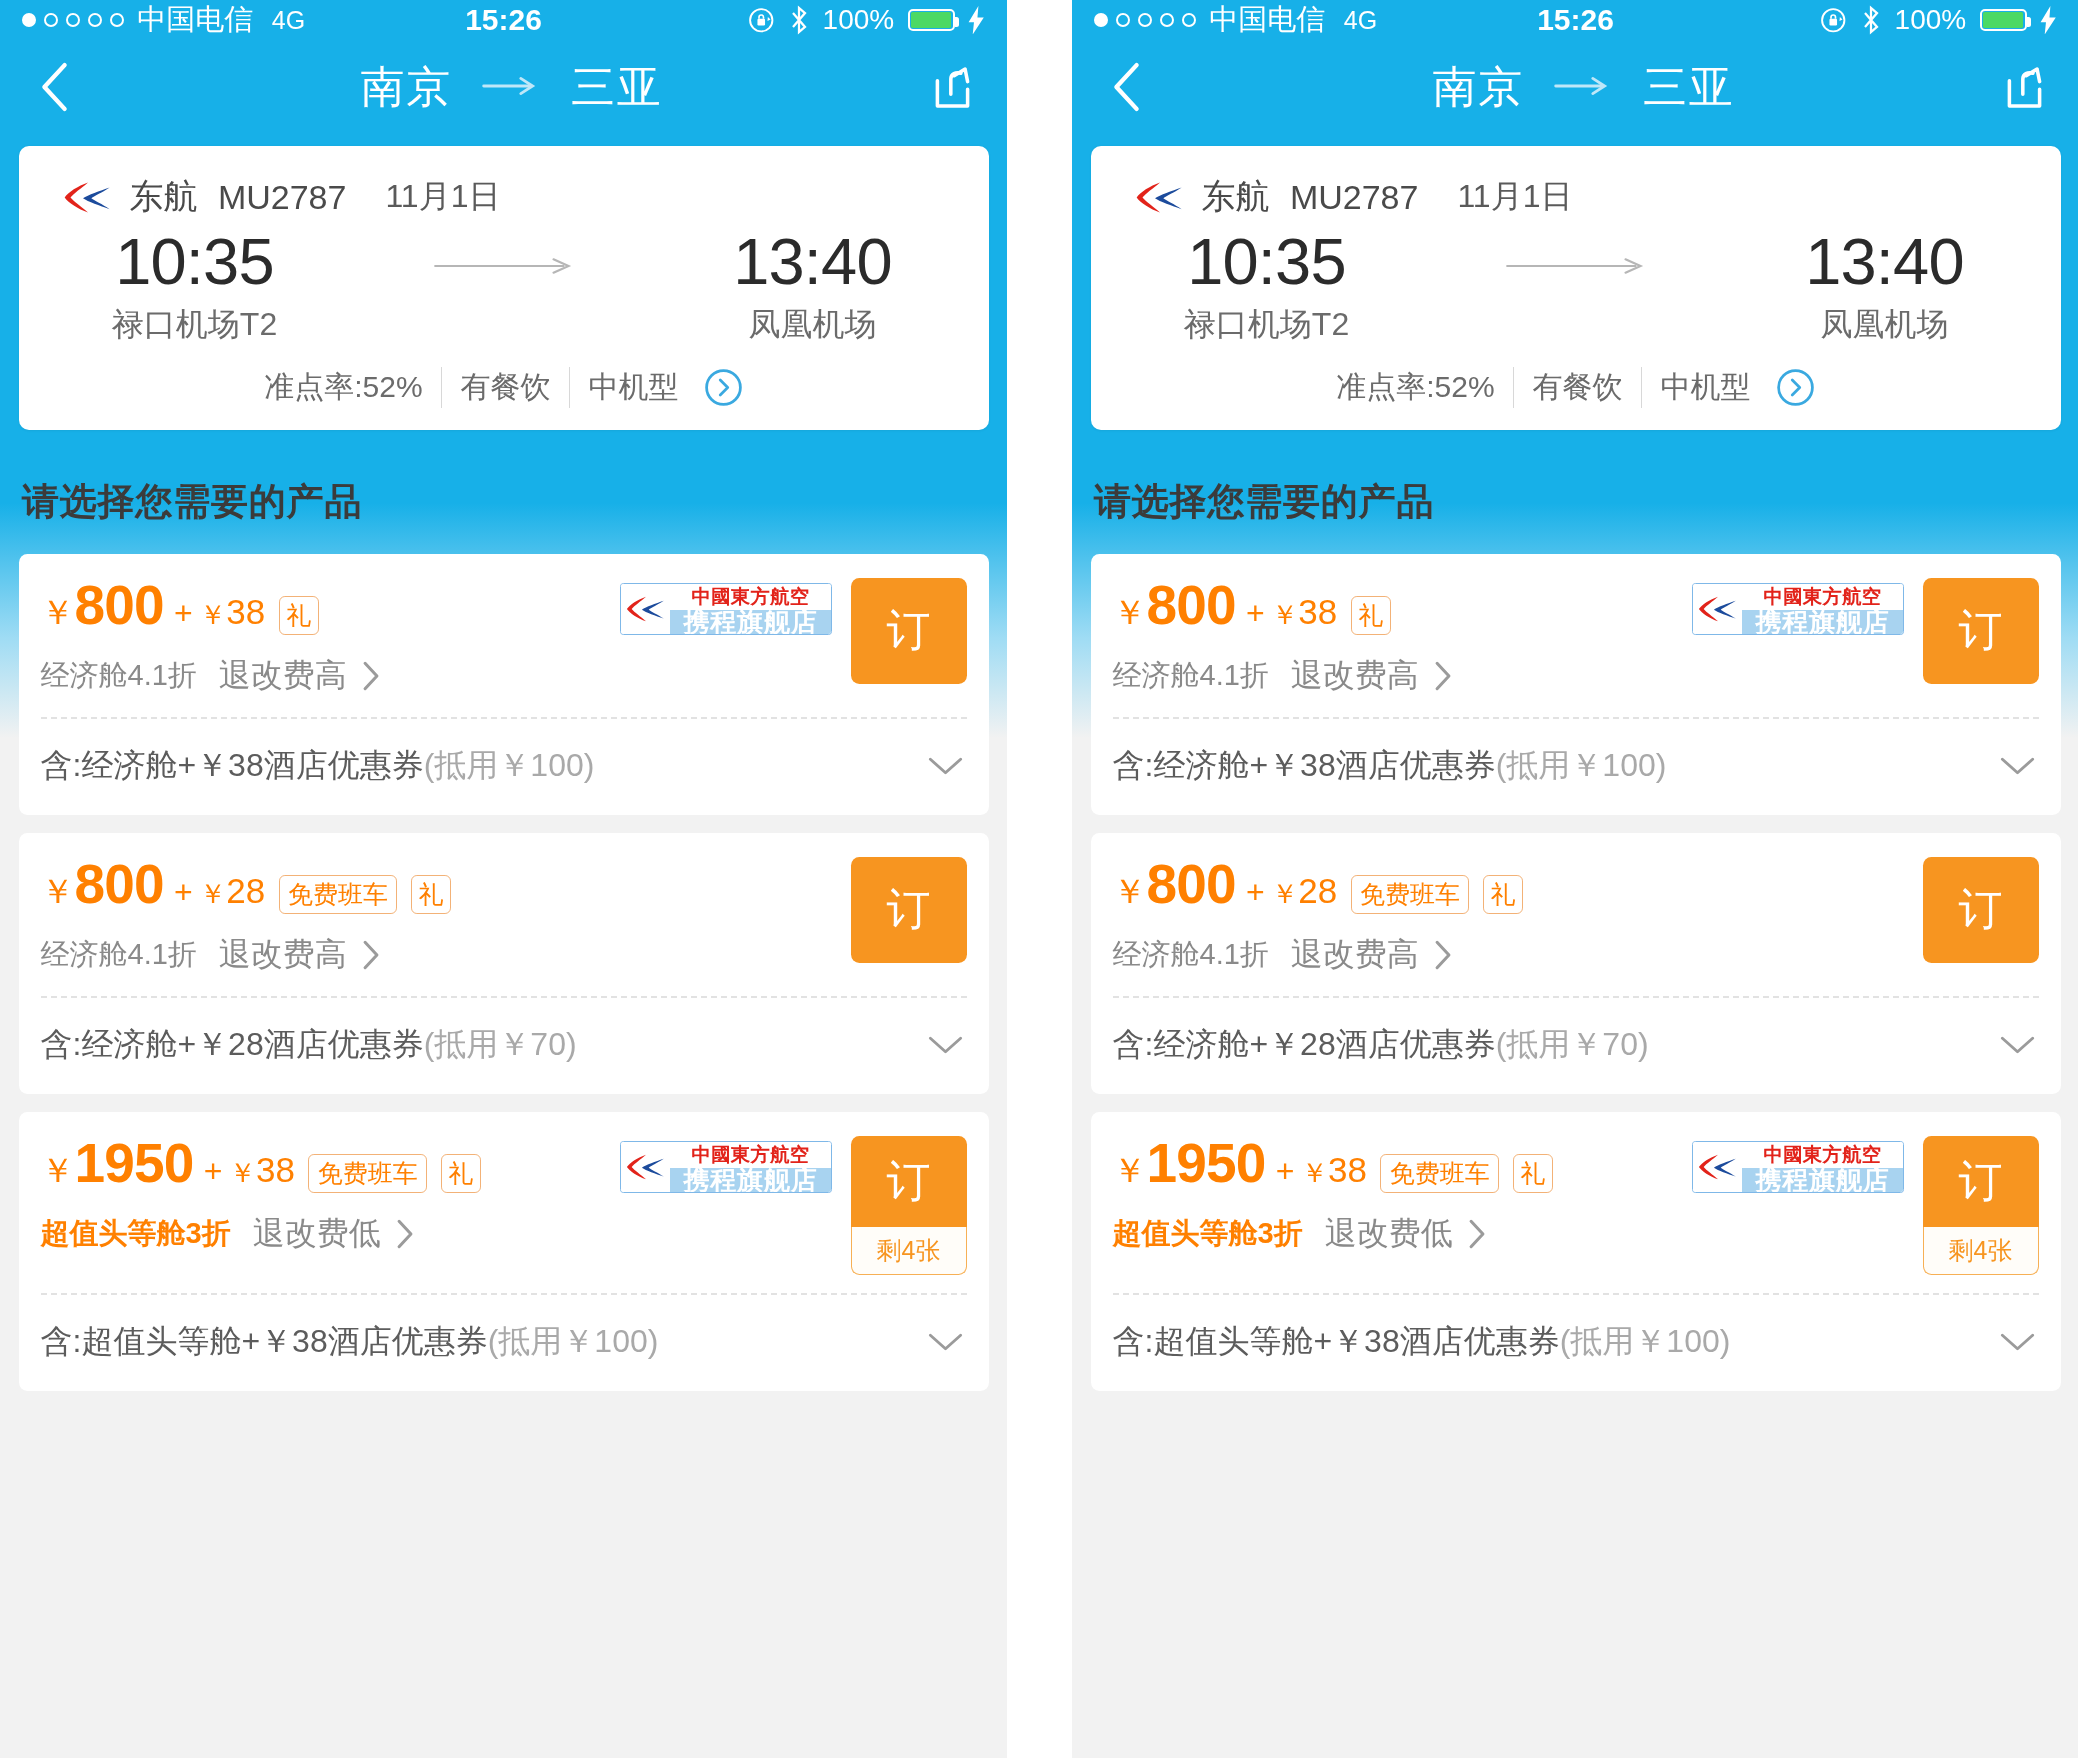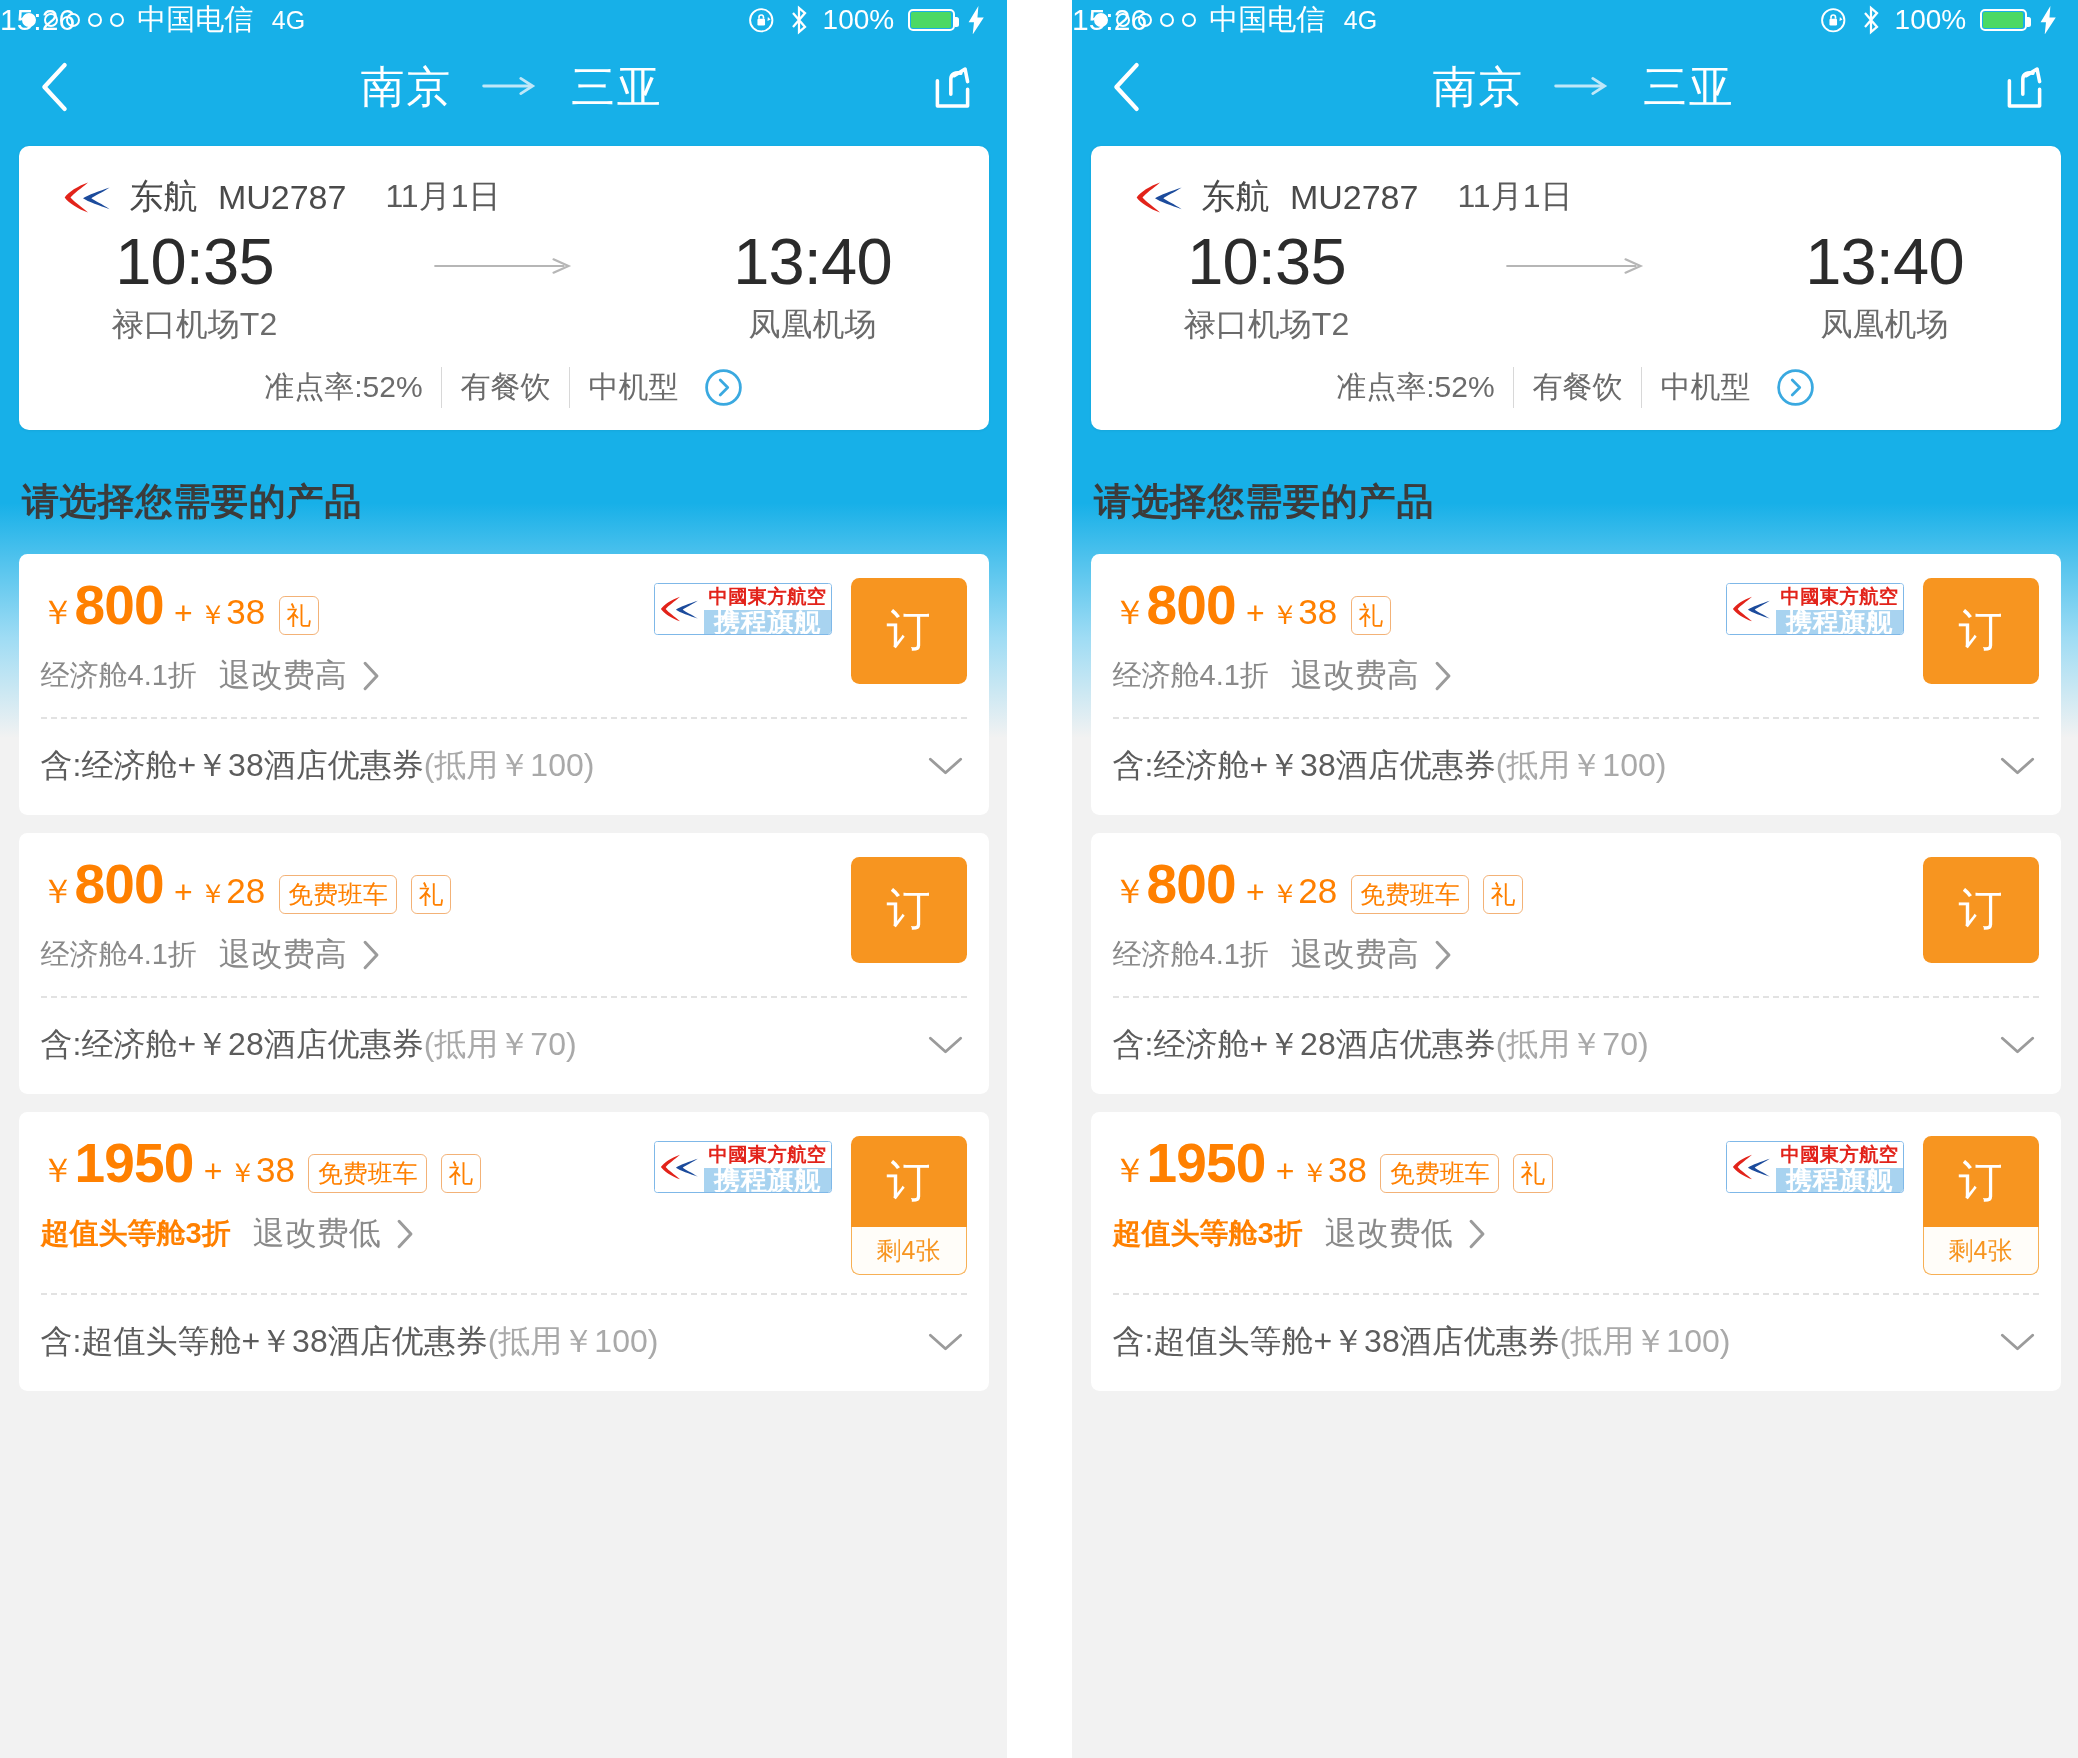--- a/index.html
+++ b/index.html
@@ -39,22 +39,22 @@
   }
   .sb-dots { display: flex; align-items: center; gap: 7.6px; margin-right: 13.4px; }
   .sb-dots i {
     width: 14.3px; height: 14.3px; border-radius: 50%;
     border: 2.1px solid #ffffff; display: block;
   }
   .sb-dots i.on { background: #ffffff; }
   .carrier { font-size: 29px; font-weight: 400; letter-spacing: 0px; }
   .net { font-size: 25px; font-weight: 400; margin-left: 18.5px; }
   .sb-time {
-    position: absolute; left: 0; right: 0; 
-    font-size: 30px; font-weight: 400; pointer-events: none;
+    position: absolute; left: 0; right: 0; text-align: center;
+    font-size: 30px; font-weight: 700; pointer-events: none;
   }
   .sb-right {
     margin-left: auto; display: flex; align-items: center; gap: 13.4px;
   }
   .sb-right svg { display: block; }
   .battpct { font-size: 28px; font-weight: 400; }
   .battery {
     width: 47px; height: 22.7px; border: 2.5px solid #ffffff; border-radius: 5px;
     position: relative; padding: 1.7px;
   }
@@ -146,21 +146,21 @@
     white-space: nowrap;
   }
   .tag.gift { padding: 2.5px 6.7px; }
   .pc-sub { display: flex; align-items: center; margin-top: 18.5px; }
   .pc-sub .cabin { font-size: 29px; color: #8a8a8a; }
   .pc-sub .cabin.hl { color: #ff8000; font-weight: 700; }
   .pc-sub .refund { font-size: 32px; color: #8a8a8a; margin-left: 22px; }
   .pc-sub .chev { margin-left: 13.4px; display: flex; align-items: center; }
 
   .store-badge {
-    width: 178px; height: 52px; flex: 0 0 186px;
+    width: 212px; height: 52px; flex: 0 0 186px;
     border: 1.7px solid #7fb8e8; border-radius: 3.4px;
     background: #ffffff; overflow: hidden;
     display: flex; align-items: stretch;
     margin: 5px 18.5px 0 11.7px;
   }
   .sb-logo { width: 49px; display: flex; align-items: center; justify-content: center; background:#fff; flex:0 0 49px;}
   .sb-txt { flex: 1; display: flex; flex-direction: column; }
   .sb-txt .l1 {
     color: #e2231a; font-size: 19.3px; font-weight: 700; text-align: center;
     line-height: 26px; letter-spacing: 0.4px; background: #ffffff;

